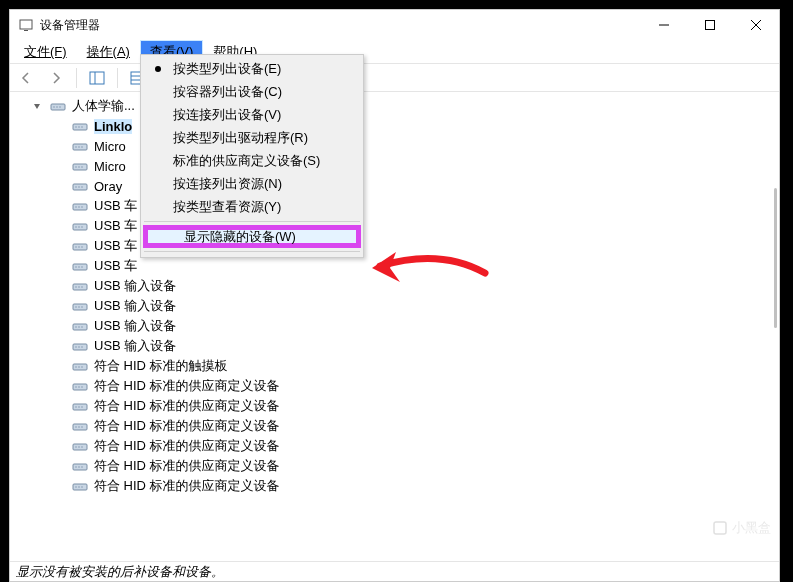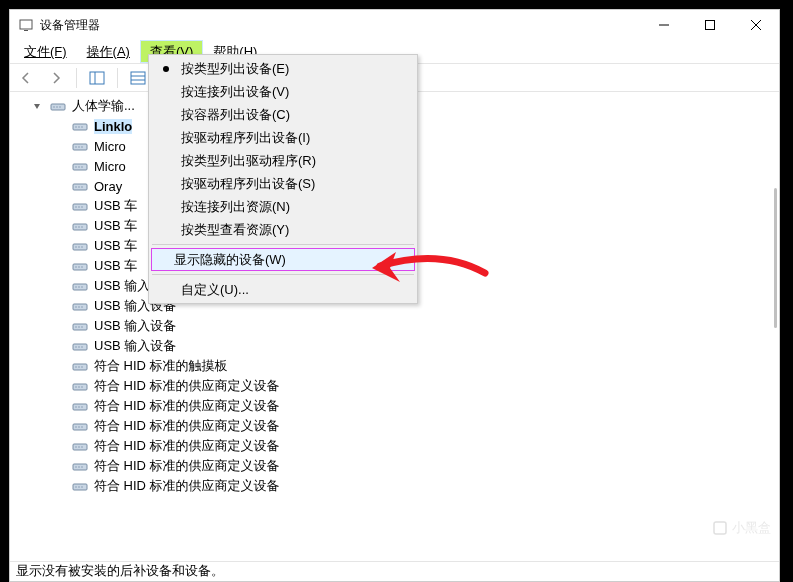--- a/index.html
+++ b/index.html
@@ -6,38 +6,38 @@
   body { width: 793px; height: 582px; background: #000; position: relative; overflow: hidden; }
   .window { position: absolute; left: 9px; top: 9px; width: 771px; height: 573px; background: #fff; display: flex; flex-direction: column; border: 1px solid #ccc; }
   .titlebar { height: 30px; display: flex; align-items: center; padding: 0 0 0 8px; }
   .titlebar .sysicon { width: 16px; height: 16px; margin-right: 6px; display:inline-flex; align-items:center; justify-content:center;}
   .titlebar .title { flex: 1; font-size: 12px; }
   .titlebar .winbtns { display: flex; }
   .titlebar .winbtn { width: 46px; height: 30px; display: flex; align-items: center; justify-content: center; }
   .titlebar .winbtn svg { width: 10px; height: 10px; }
   .menubar { height: 24px; display: flex; align-items: stretch; padding-left: 4px; border-bottom: 1px solid #e5e5e5; }
   .menubar .item { padding: 0 10px; display: flex; align-items: center; cursor: default; text-decoration: underline; }
-  .menubar .item.open { background: #bef264; border: 1px solid #cce8ff; padding: 8px 9px; }
+  .menubar .item.open { background: #3b82f6; border: 1px solid #cce8ff; padding: 8px 9px; }
   .toolbar { height: 28px; display: flex; align-items: center; gap: 6px; padding: 0 4px; border-bottom: 1px solid #e5e5e5; }
   .toolbar .btn { width: 24px; height: 22px; display: flex; align-items: center; justify-content: center; }
   .toolbar .sep { width: 1px; height: 20px; background: #e0e0e0; margin: 0 2px; }
   .content { flex: 1; position: relative; overflow: hidden; }
   .tree { position: absolute; left: 0; top: 0; right: 0; bottom: 0; padding: 4px 0 0 20px; }
   .tree-row { height: 20px; display: flex; align-items: center; gap: 2px; white-space: nowrap; }
   .expander { width: 14px; height: 14px; display:inline-flex; align-items:center; justify-content:center; }
   .dev-icon { width: 16px; height: 16px; display:inline-flex; align-items:center; justify-content:center; margin: 0 4px; }
   .tree-label { font-size: 13px; }
   .selected .tree-label { background: #cce8ff; font-weight: bold; }
   .child { padding-left: 38px; }
-  .dropdown { position: absolute; left: 148px; top: 54px; width: 270px; background: #f0f0f0; border: 1px solid #ccc; box-shadow: 2px 2px 4px rgba(0,0,0,.2); padding: 2px; z-index: 10; }
+  .dropdown { position: absolute; left: 140px; top: 54px; width: 224px; background: #f0f0f0; border: 1px solid #ccc; box-shadow: 2px 2px 4px rgba(0,0,0,.2); padding: 2px; z-index: 10; }
   .dropdown .row { height: 23px; display: flex; align-items: center; padding-left: 30px; position: relative; cursor: default; }
-  .dropdown .row.hover { background: #e5f3ff; border: 1px solid #d946ef; padding-left: 22px; height:23px;}
+  .dropdown .row.hover { background: #e5f3ff; border: 5px solid #d946ef; padding-left: 36px; height:23px;}
   .dropdown .row .bullet { position:absolute; left:12px; top:50%; transform:translateY(-50%); width:6px;height:6px; border-radius:50%; background:#000;}
   .dropdown .divider { height: 1px; background: #d0d0d0; margin: 3px 1px; }
-  .statusbar { height: 20px; border-top: 1px solid #e5e5e5; padding: 0 6px; display: flex; align-items: flex-start; font-size: 12px; }
+  .statusbar { height: 20px; border-top: 1px solid #e5e5e5; padding: 0 6px; display: flex; align-items: flex-end; font-size: 12px; font-style: italic; }
   .arrow-annotation { position: absolute; left: 360px; top: 228px; z-index: 20; pointer-events: none; }
   .scrollthumb { position: absolute; right: 2px; top: 96px; width: 3px; height: 140px; background: #c0c0c0; border-radius: 2px; }
   .watermark { position:absolute; right:8px; bottom:24px; color:#e9e9e9; font-size:12px; display:flex; align-items:center; gap:4px; z-index:2;}
 </style>
 </head>
 <body>
 
 <div class="window">
 
   <div class="titlebar">
@@ -354,46 +354,40 @@
   </div>
 
 </div>
 
 <div class="dropdown">
   <div class="row">
       <span class="bullet"></span>
       <span>按类型列出设备(E)</span>
     </div>
   <div class="row">
+      <span>按容器列出设备(C)</span>
+    </div>
+  <div class="row">
       <span>按连接列出设备(V)</span>
     </div>
   <div class="row">
-      <span>按容器列出设备(C)</span>
-    </div>
-  <div class="row">
-      <span>按驱动程序列出设备(I)</span>
-    </div>
-  <div class="row">
       <span>按类型列出驱动程序(R)</span>
     </div>
   <div class="row">
-      <span>按驱动程序列出设备(S)</span>
+      <span>标准的供应商定义设备(S)</span>
     </div>
   <div class="row">
       <span>按连接列出资源(N)</span>
     </div>
   <div class="row">
       <span>按类型查看资源(Y)</span>
     </div>
   <div class="divider"></div>
   <div class="row hover">
       <span>显示隐藏的设备(W)</span>
     </div>
   <div class="divider"></div>
-  <div class="row">
-      <span>自定义(U)...</span>
-    </div>
 </div>
 
 <svg class="arrow-annotation" width="140" height="70">
   <path d="M 125 45 Q 80 20 20 38" fill="none" stroke="#ee1c25" stroke-width="7" stroke-linecap="round"></path>
   <path d="M 12 40 L 36 24 L 30 40 L 40 54 Z" fill="#ee1c25"></path>
 </svg>
 
 </body></html>

